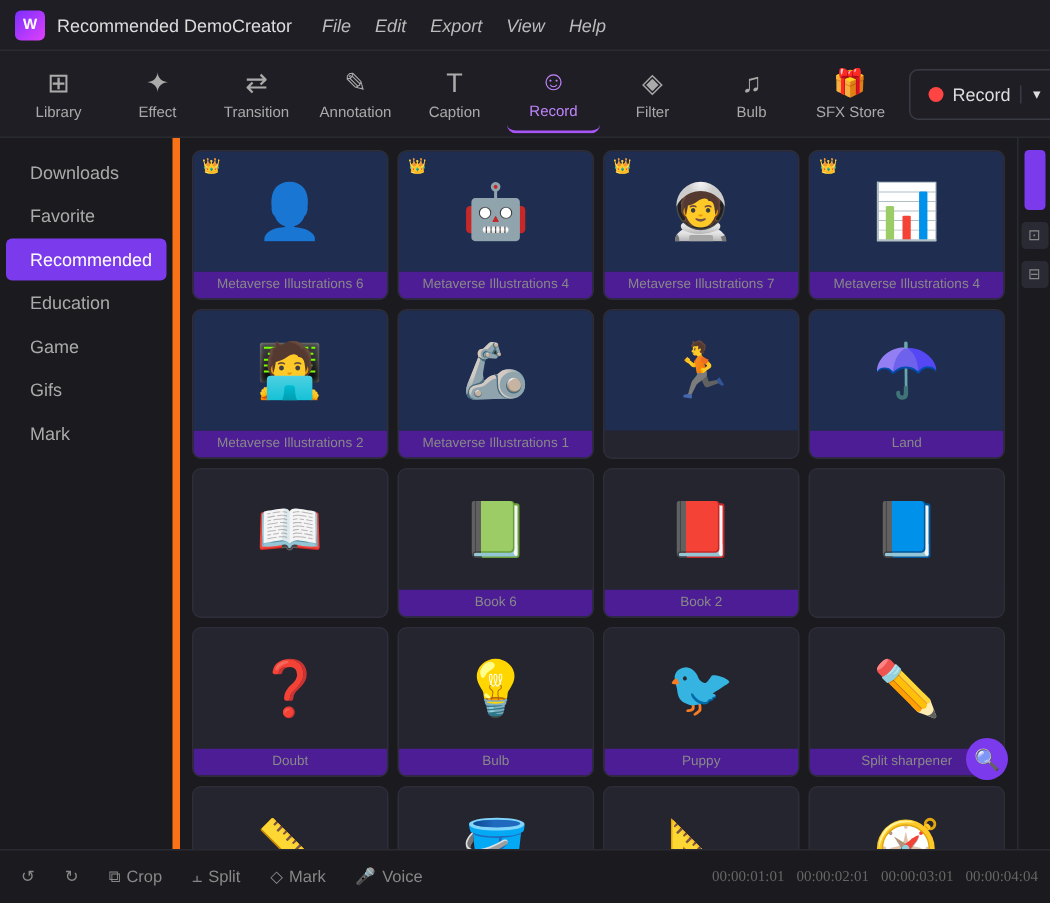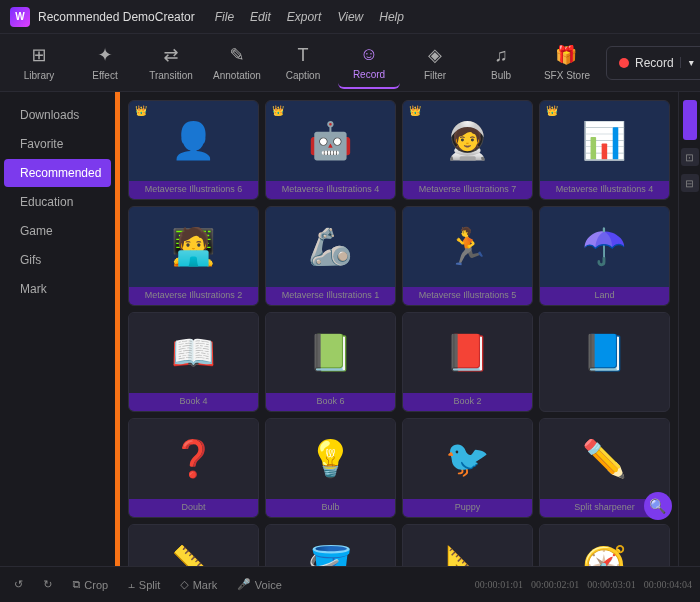--- a/index.html
+++ b/index.html
@@ -358,35 +358,33 @@
 
         <span class="sticker-emoji">🦾</span>
       </div>
       <div class="sticker-label">Metaverse Illustrations 1</div>
     </div>
           <div class="sticker-item">
       <div class="sticker-thumb" style="background:#1e2d50;">
 
         <span class="sticker-emoji">🏃</span>
       </div>
-      <div class="sticker-label">Metaverse Illustrations 5</div>
     </div>
           <div class="sticker-item">
       <div class="sticker-thumb" style="background:#1e2d50;">
 
         <span class="sticker-emoji">☂️</span>
       </div>
       <div class="sticker-label">Land</div>
     </div>
           <div class="sticker-item">
       <div class="sticker-thumb" style="background:#252530;">
 
         <span class="sticker-emoji">📖</span>
       </div>
-      <div class="sticker-label">Book 4</div>
     </div>
           <div class="sticker-item">
       <div class="sticker-thumb" style="background:#252530;">
 
         <span class="sticker-emoji">📗</span>
       </div>
       <div class="sticker-label">Book 6</div>
     </div>
           <div class="sticker-item">
       <div class="sticker-thumb" style="background:#252530;">

